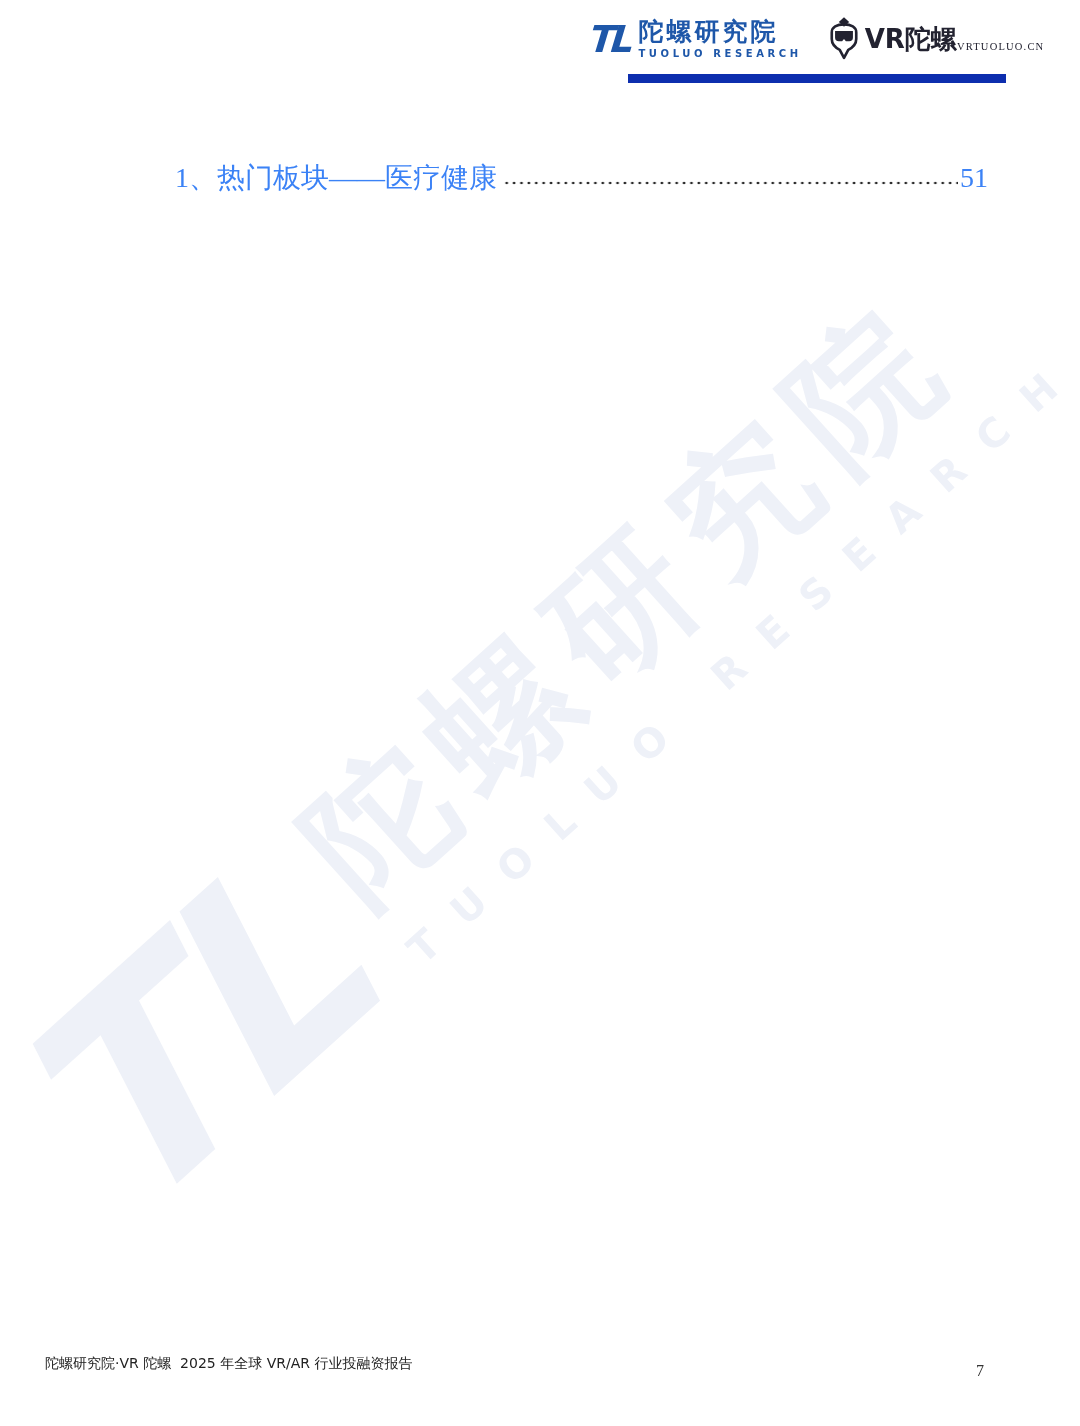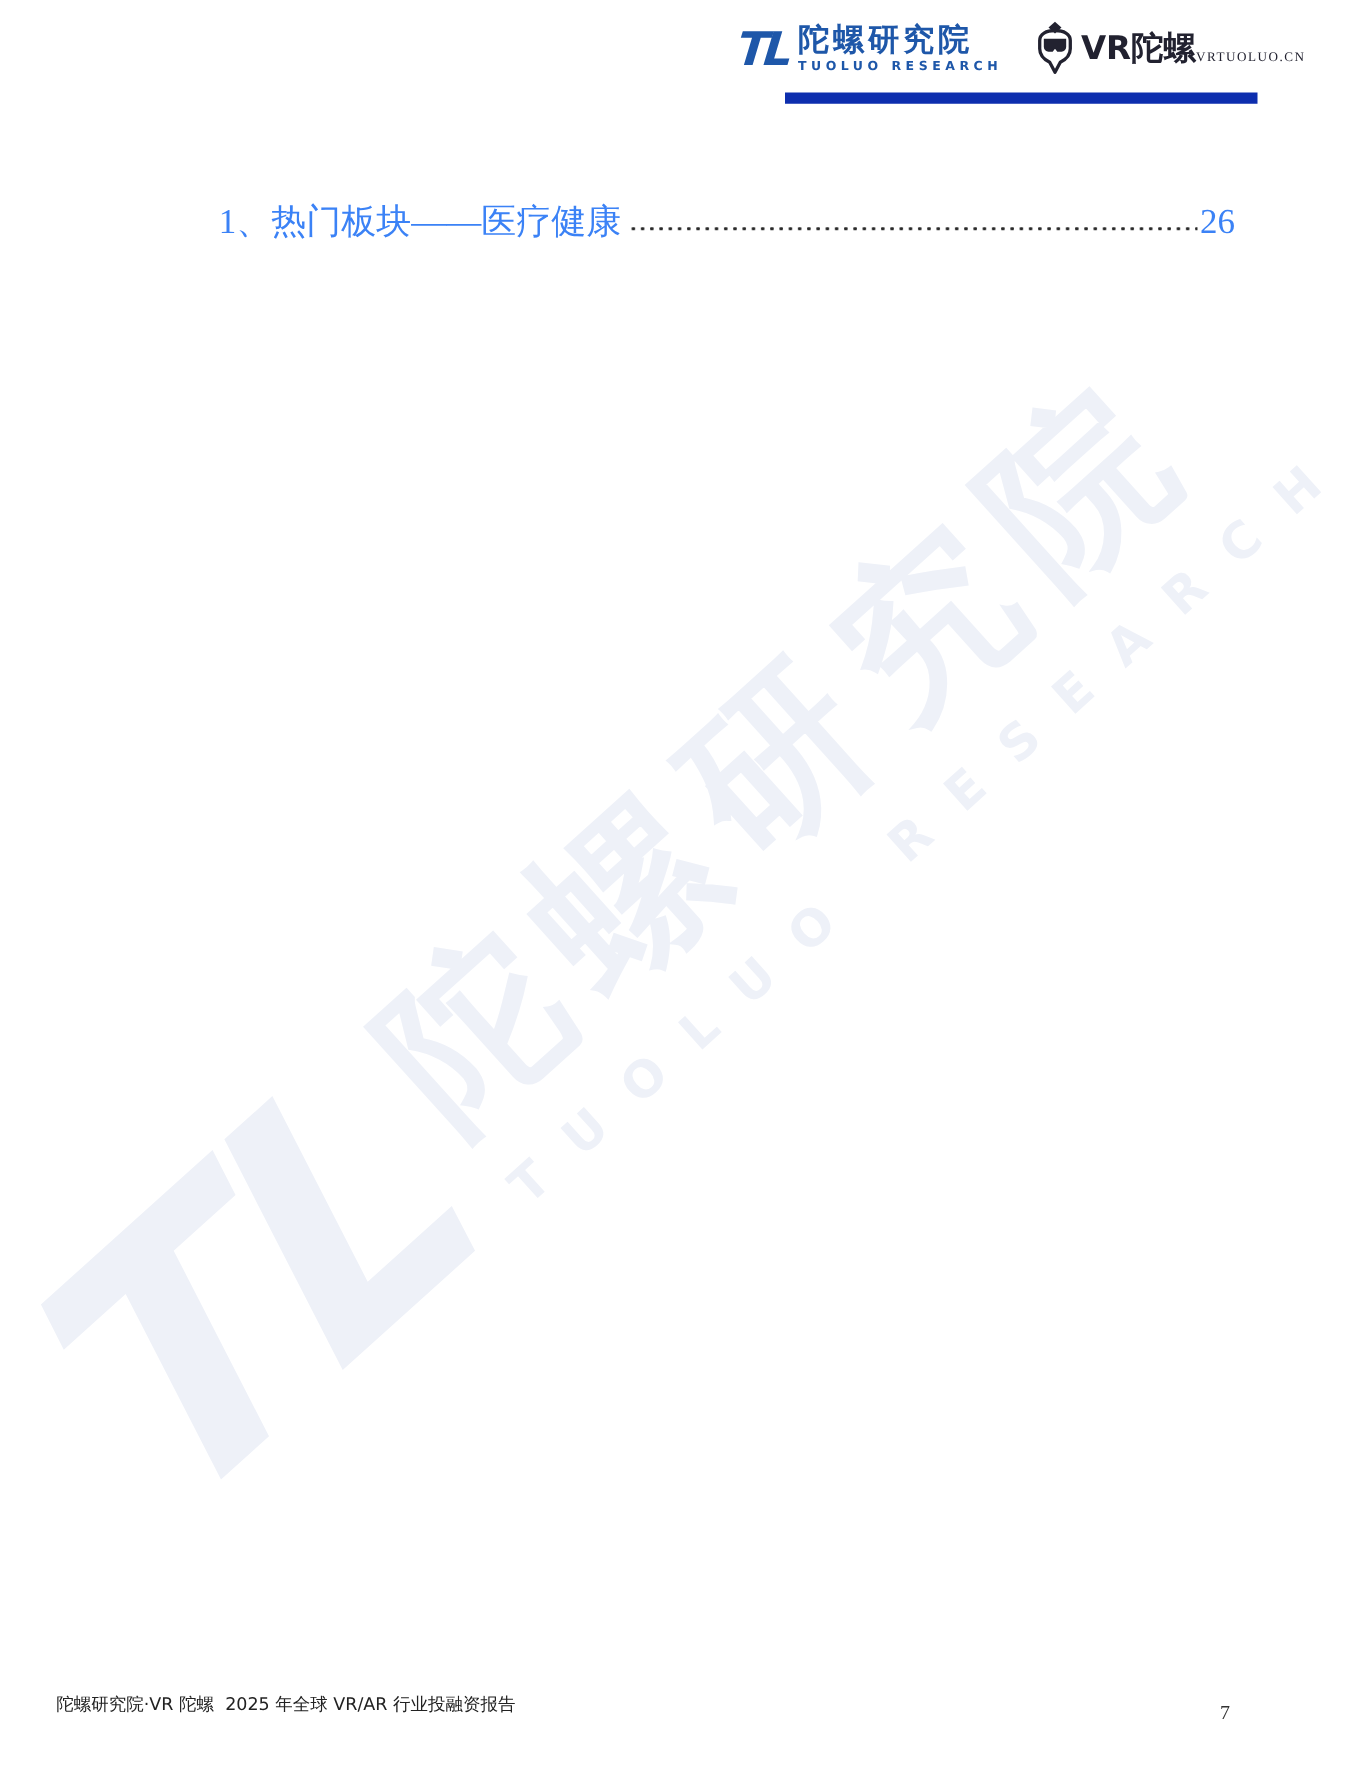--- a/index.html
+++ b/index.html
@@ -134,19 +134,19 @@
     </div>
   </div>
   <div class="header-bar"></div>
 </header>
 
 <main class="toc">
   <div id="toc-list">
       <div class="toc-row level-3">
         <span class="toc-label">1、热门板块——医疗健康</span>
         <span class="toc-dots"></span>
-        <span class="toc-page">26</span>
+        <span class="toc-page">51</span>
       </div>
     </div>
 </main>
 
 <div class="footer-text">陀螺研究院·VR 陀螺  2025 年全球 VR/AR 行业投融资报告</div>
 <div class="page-number">7</div>
 
 </body></html>

